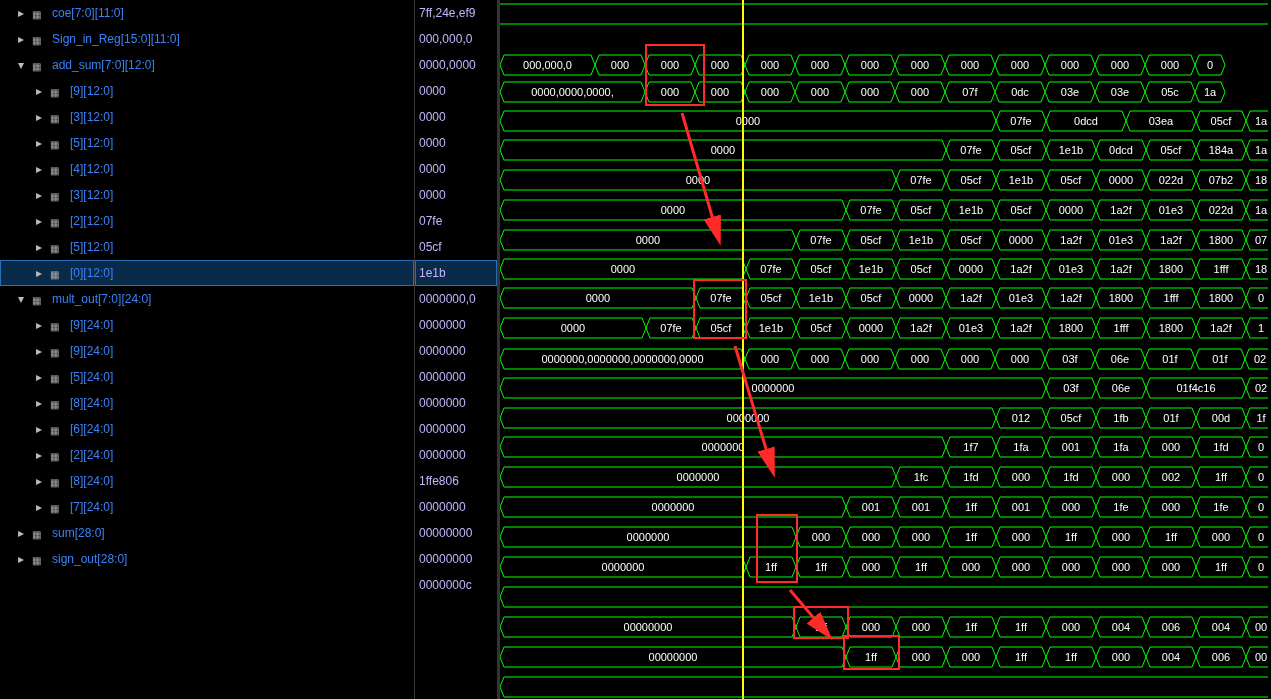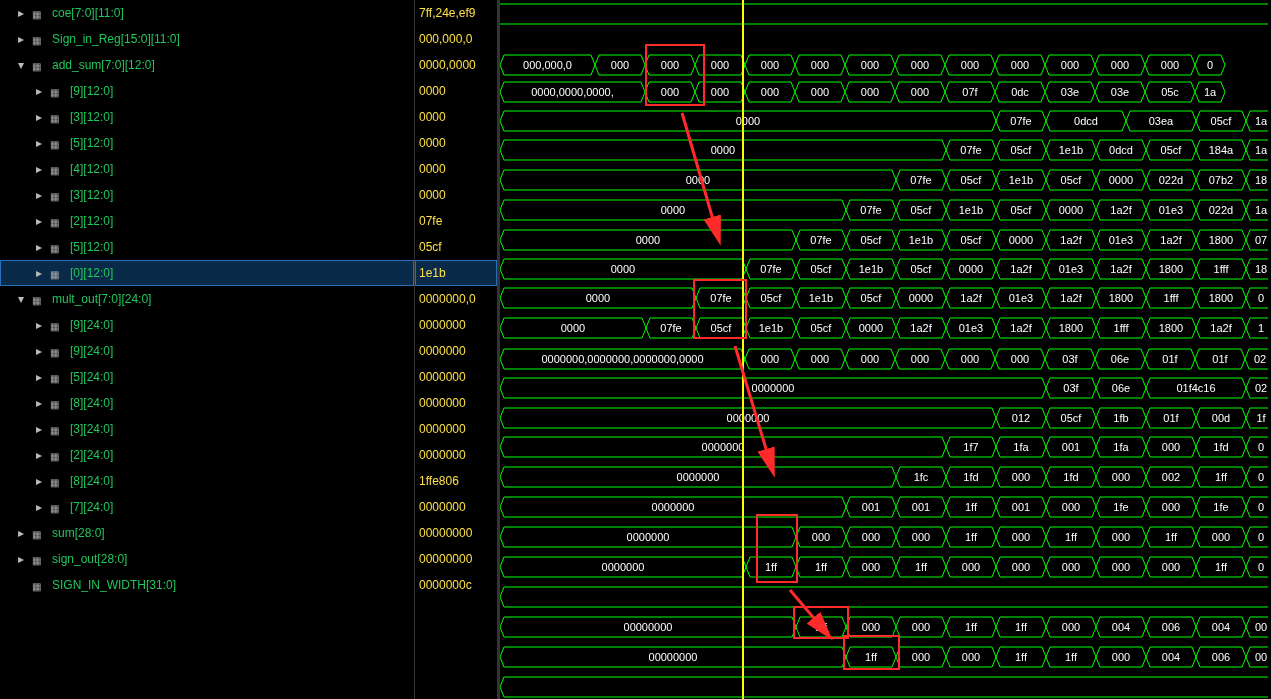--- a/index.html
+++ b/index.html
@@ -7,25 +7,25 @@
 
   
   .panel-signals { width: 415px; height: 100%; background: #000; overflow: hidden; border-right: 1px solid #333; }
   .tree-row { display: flex; align-items: center; height: 26px; padding-left: 4px; white-space: nowrap; }
   .tree-row.selected { background: #0a2a4a; outline: 1px solid #2a6fb5; outline-offset: -1px; }
   .chev, .chev-r, .chev-d, .no-chev { width: 14px; display:inline-block; color: #bbb; }
   .sig-icon { width: 16px; height: 12px; display: inline-block; margin-right: 4px; }
   .sig-icon::before { content: "▦"; color: #aaa; font-size: 10px; }
   .ind1 { padding-left: 18px; }
   .ind2 { padding-left: 36px; }
-  .sig-label { color: #22c55e; }
+  .sig-label { color: #3b82f6; }
 
   
   .panel-values { width: 85px; height: 100%; background: #000; overflow: hidden; border-right: 3px solid #333; padding-top: 0; }
-  .val-row { height: 26px; display: flex; align-items: center; padding-left: 4px; color: #fde047; white-space: nowrap; overflow: hidden; }
+  .val-row { height: 26px; display: flex; align-items: center; padding-left: 4px; color: #c4b5fd; white-space: nowrap; overflow: hidden; }
   .val-row.selected { background: #0a2a4a; outline: 1px solid #2a6fb5; outline-offset: -1px; }
 
   
   .panel-wave { flex: 1; position: relative; background: #000; overflow: hidden; }
   .wave-svg { position: absolute; inset: 0; }
   .arrow-svg { position: absolute; inset:0; pointer-events:none; }
 </style>
 </head>
 <body>
 
@@ -106,21 +106,21 @@
       <span class="sig-label">[5][24:0]</span>
     </div>
     <div class="tree-row ind2">
       <span class="chev">▸</span>
       <span class="sig-icon"></span>
       <span class="sig-label">[8][24:0]</span>
     </div>
     <div class="tree-row ind2">
       <span class="chev">▸</span>
       <span class="sig-icon"></span>
-      <span class="sig-label">[3][24:0]</span>
+      <span class="sig-label">[6][24:0]</span>
     </div>
     <div class="tree-row ind2">
       <span class="chev">▸</span>
       <span class="sig-icon"></span>
       <span class="sig-label">[2][24:0]</span>
     </div>
     <div class="tree-row ind2">
       <span class="chev">▸</span>
       <span class="sig-icon"></span>
       <span class="sig-label">[8][24:0]</span>
@@ -132,25 +132,20 @@
     </div>
     <div class="tree-row ind1">
       <span class="chev">▸</span>
       <span class="sig-icon"></span>
       <span class="sig-label">sum[28:0]</span>
     </div>
     <div class="tree-row ind1">
       <span class="chev">▸</span>
       <span class="sig-icon"></span>
       <span class="sig-label">sign_out[28:0]</span>
-    </div>
-    <div class="tree-row ind1">
-      <span class="chev"></span>
-      <span class="sig-icon"></span>
-      <span class="sig-label">SIGN_IN_WIDTH[31:0]</span>
     </div>
   </div>
 
 <div class="panel-values" id="val-panel">
     <div class="val-row">7ff,24e,ef9</div>
     <div class="val-row">000,000,0</div>
     <div class="val-row">0000,0000</div>
     <div class="val-row">0000</div>
     <div class="val-row">0000</div>
     <div class="val-row">0000</div>

